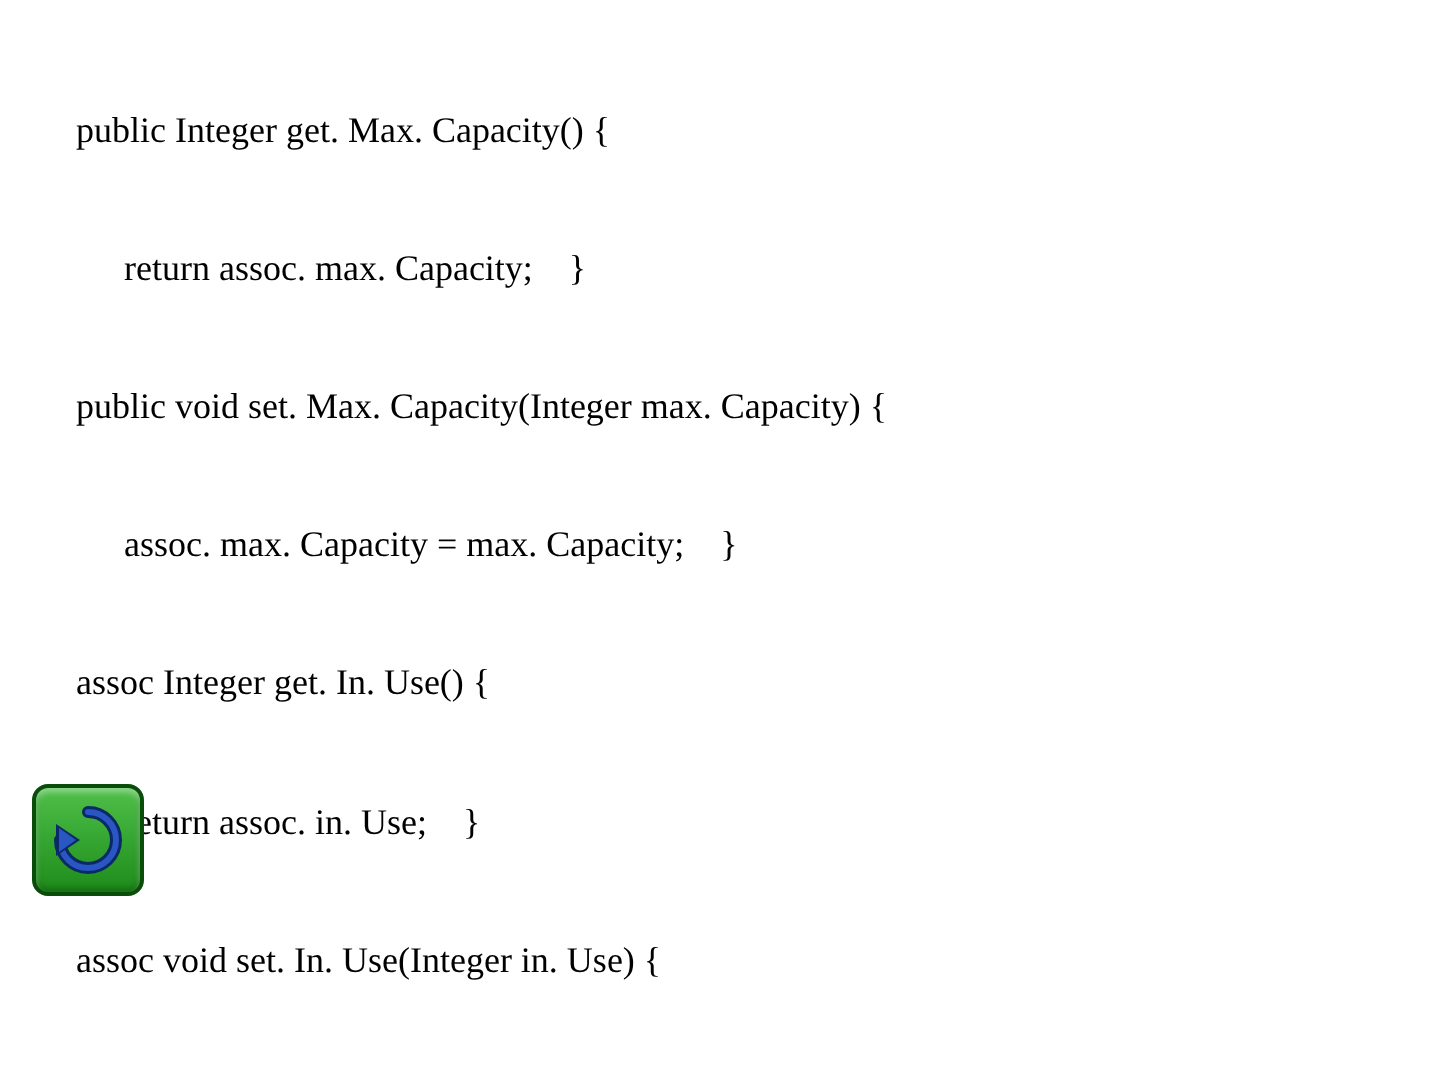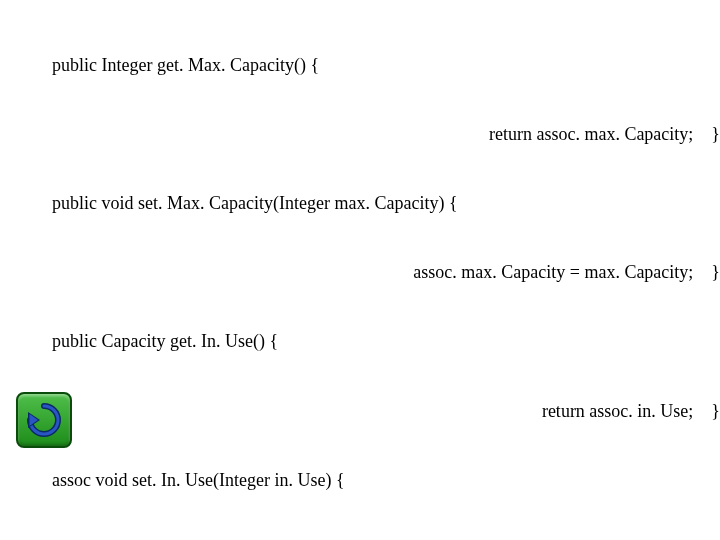--- a/index.html
+++ b/index.html
@@ -19,22 +19,22 @@
     position: relative;
     box-sizing: border-box;
     padding: 8px 0 0 0;
   }
   .code-block {
     white-space: pre;
     line-height: 1.28;
     font-family: "Times New Roman", Times, serif;
     font-size: 18px;
   }
-  .indent1 { padding-left: 52px; }
-  .indent2 { padding-left: 62px; text-align: right; }
+  .indent1 { padding-left: 38px; }
+  .indent2 { padding-left: 62px; }
   .back-btn {
     position: absolute;
     left: 16px;
     bottom: 92px;
     width: 52px;
     height: 52px;
     border-radius: 8px;
     background: linear-gradient(to bottom, #4fbf4a 0%, #1d8c1a 100%);
     border: 2px solid #0a4c0a;
     box-shadow: inset 0 2px 3px rgba(255,255,255,0.4), inset 0 -2px 3px rgba(0,0,0,0.25);
@@ -51,21 +51,21 @@
 </head>
 <body>
 
 <div class="slide">
 
   <div class="code-block">
     <div class="indent1">public Integer get. Max. Capacity() {</div>
     <div class="indent2">return assoc. max. Capacity;    }</div>
     <div class="indent1">public void set. Max. Capacity(Integer max. Capacity) {</div>
     <div class="indent2">assoc. max. Capacity = max. Capacity;    }</div>
-    <div class="indent1">public Capacity get. In. Use() {</div>
+    <div class="indent1">assoc Integer get. In. Use() {</div>
     <div class="indent2">return assoc. in. Use;    }</div>
     <div class="indent1">assoc void set. In. Use(Integer in. Use) {</div>
     <div class="indent2">assoc. in. Use = in. Use;    }</div>
     
     
     
     
     
   </div>
 

